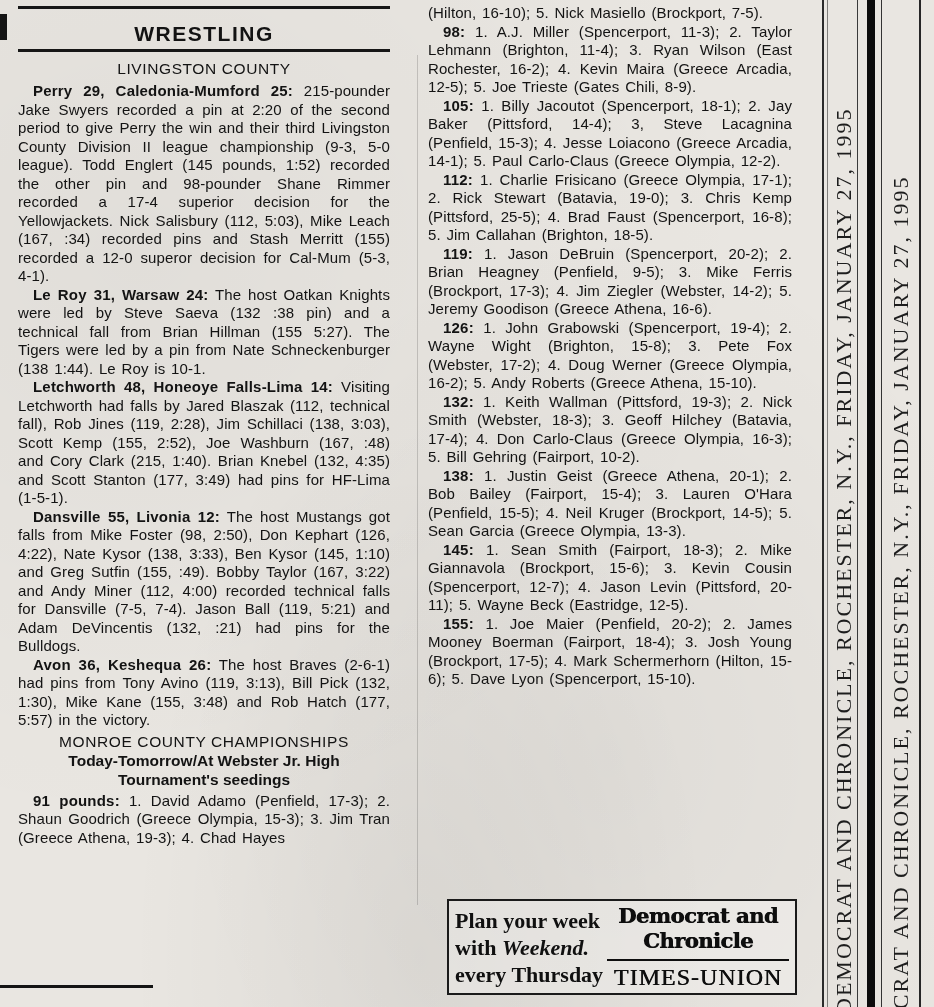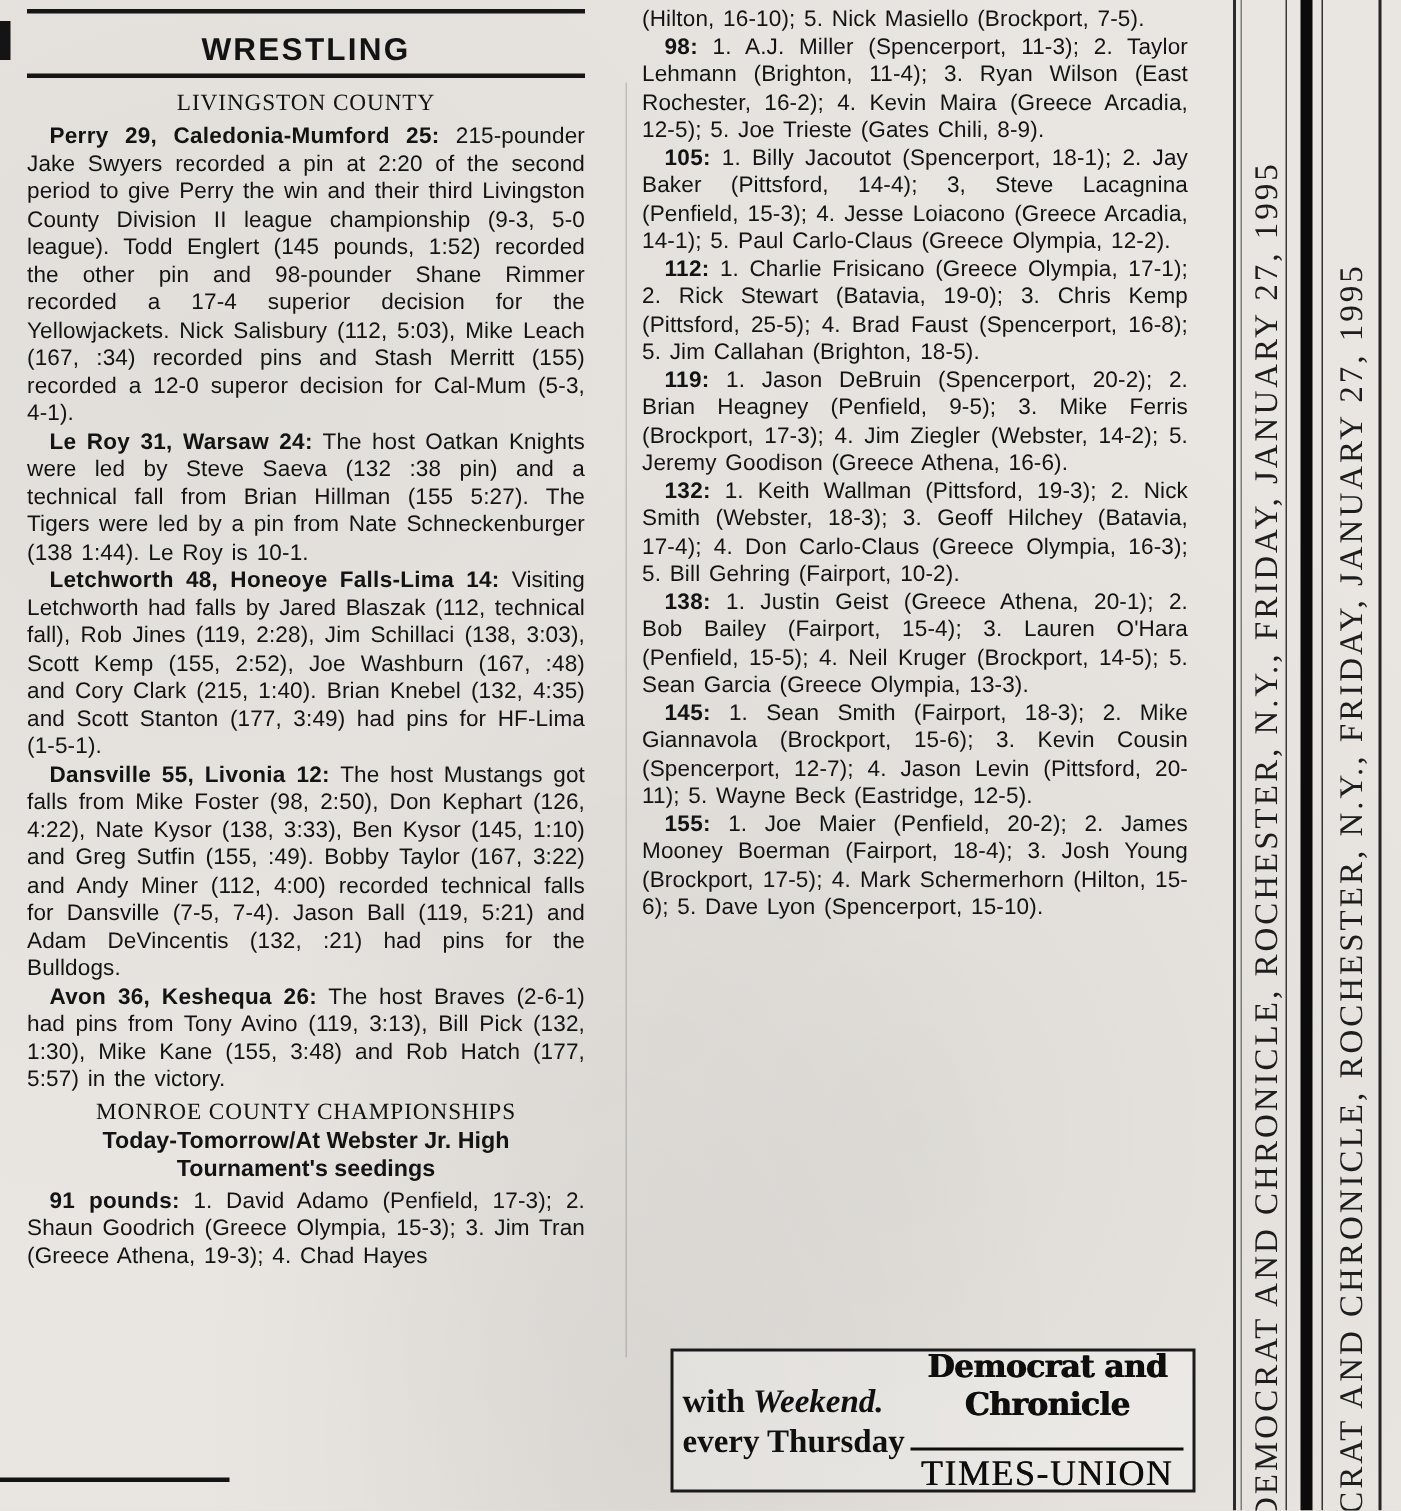--- a/index.html
+++ b/index.html
@@ -21,21 +21,21 @@
   .col{position:absolute;top:0;}
   .col-left{left:18px;top:6px;width:372px;}
   .col-right{left:428px;top:4px;width:364px;}
   .rule{height:3px;background:#161616;margin:0;}
   h1.headline{
     margin:13px 0 3px;text-align:center;
     font-size:21px;line-height:24px;font-weight:bold;letter-spacing:1.5px;
   }
   h2.subhead{
     margin:8px 0 4px;text-align:center;font-weight:normal;
-    font-size:15.5px;line-height:18px;letter-spacing:0.6px;font-family:Liberation Serif, serif;
+    font-size:15.5px;line-height:18px;letter-spacing:0.6px;
   }
   .boldhead{
     text-align:center;font-weight:bold;font-size:15.5px;line-height:19px;
   }
   p.body-par{
     margin:0;text-align:justify;
     font-size:15px;line-height:18.5px;word-spacing:1.5px;letter-spacing:0.1px;
     text-indent:15px;
   }
   p.body-par b{letter-spacing:0.2px;}
@@ -48,21 +48,21 @@
   }
   .ad-left{
     width:152px;font-family:"Liberation Serif",serif;font-weight:bold;
     font-size:22px;line-height:27px;color:#101010;
   }
   .ad-left .wk{font-style:italic;}
   .ad-right{flex:1;text-align:center;font-family:"DejaVu Serif",serif;color:#0e0e0e;}
   .brand-primary{
     font-weight:bold;font-size:21px;letter-spacing:-0.5px;
     text-shadow:0.6px 0 currentColor;
-    padding-bottom:17px;border-bottom:2.5px solid #0e0e0e;
+    padding-bottom:6px;border-bottom:2.5px solid #0e0e0e;
     display:inline-block;
   }
   .brand-secondary{
     font-family:"Liberation Serif",serif;font-size:24px;letter-spacing:1px;
     margin-top:3px;text-shadow:0.4px 0 currentColor;
   }
   
   .vline{position:absolute;top:0;height:1007px;}
   .vstrip{
     position:absolute;transform-origin:0 0;transform:rotate(-90deg);
@@ -99,28 +99,30 @@
     <p class="body-par"><b>91 pounds:</b> <span>1. David Adamo (Penfield, 17-3); 2. Shaun Goodrich (Greece Olympia, 15-3); 3. Jim Tran (Greece Athena, 19-3); 4. Chad Hayes</span></p>
   </div>
 
   <div class="col col-right">
     <p class="body-par no-indent"><span>(Hilton, 16-10); 5. Nick Masiello (Brockport, 7-5).</span></p>
 
     <p class="body-par"><b>98:</b> <span>1. A.J. Miller (Spencerport, 11-3); 2. Taylor Lehmann (Brighton, 11-4); 3. Ryan Wilson (East Rochester, 16-2); 4. Kevin Maira (Greece Arcadia, 12-5); 5. Joe Trieste (Gates Chili, 8-9).</span></p>
     <p class="body-par"><b>105:</b> <span>1. Billy Jacoutot (Spencerport, 18-1); 2. Jay Baker (Pittsford, 14-4); 3, Steve Lacagnina (Penfield, 15-3); 4. Jesse Loiacono (Greece Arcadia, 14-1); 5. Paul Carlo-Claus (Greece Olympia, 12-2).</span></p>
     <p class="body-par"><b>112:</b> <span>1. Charlie Frisicano (Greece Olympia, 17-1); 2. Rick Stewart (Batavia, 19-0); 3. Chris Kemp (Pittsford, 25-5); 4. Brad Faust (Spencerport, 16-8); 5. Jim Callahan (Brighton, 18-5).</span></p>
     <p class="body-par"><b>119:</b> <span>1. Jason DeBruin (Spencerport, 20-2); 2. Brian Heagney (Penfield, 9-5); 3. Mike Ferris (Brockport, 17-3); 4. Jim Ziegler (Webster, 14-2); 5. Jeremy Goodison (Greece Athena, 16-6).</span></p>
+    <p class="body-par"><b>126:</b> <span>1. John Grabowski (Spencerport, 19-4); 2. Wayne Wight (Brighton, 15-8); 3. Pete Fox (Webster, 17-2); 4. Doug Werner (Greece Olympia, 16-2); 5. Andy Roberts (Greece Athena, 15-10).</span></p>
     <p class="body-par"><b>132:</b> <span>1. Keith Wallman (Pittsford, 19-3); 2. Nick Smith (Webster, 18-3); 3. Geoff Hilchey (Batavia, 17-4); 4. Don Carlo-Claus (Greece Olympia, 16-3); 5. Bill Gehring (Fairport, 10-2).</span></p>
     <p class="body-par"><b>138:</b> <span>1. Justin Geist (Greece Athena, 20-1); 2. Bob Bailey (Fairport, 15-4); 3. Lauren O'Hara (Penfield, 15-5); 4. Neil Kruger (Brockport, 14-5); 5. Sean Garcia (Greece Olympia, 13-3).</span></p>
     <p class="body-par"><b>145:</b> <span>1. Sean Smith (Fairport, 18-3); 2. Mike Giannavola (Brockport, 15-6); 3. Kevin Cousin (Spencerport, 12-7); 4. Jason Levin (Pittsford, 20-11); 5. Wayne Beck (Eastridge, 12-5).</span></p>
     <p class="body-par"><b>155:</b> <span>1. Joe Maier (Penfield, 20-2); 2. James Mooney Boerman (Fairport, 18-4); 3. Josh Young (Brockport, 17-5); 4. Mark Schermerhorn (Hilton, 15-6); 5. Dave Lyon (Spencerport, 15-10).</span></p>
   </div>
 
   <div class="ad-box">
     <div class="ad-left">
+      <div>Plan your week</div>
       <div><span>with </span><span class="wk">Weekend.</span></div>
       <div><span>every </span><span>Thursday</span></div>
     </div>
     <div class="ad-right">
       <div class="brand-primary">Democrat and Chronicle</div>
       <div class="brand-secondary">TIMES-UNION</div>
     </div>
   </div>
 
   <div class="col-divider" style="left:417px;top:55px;width:1px;height:850px;"></div>

